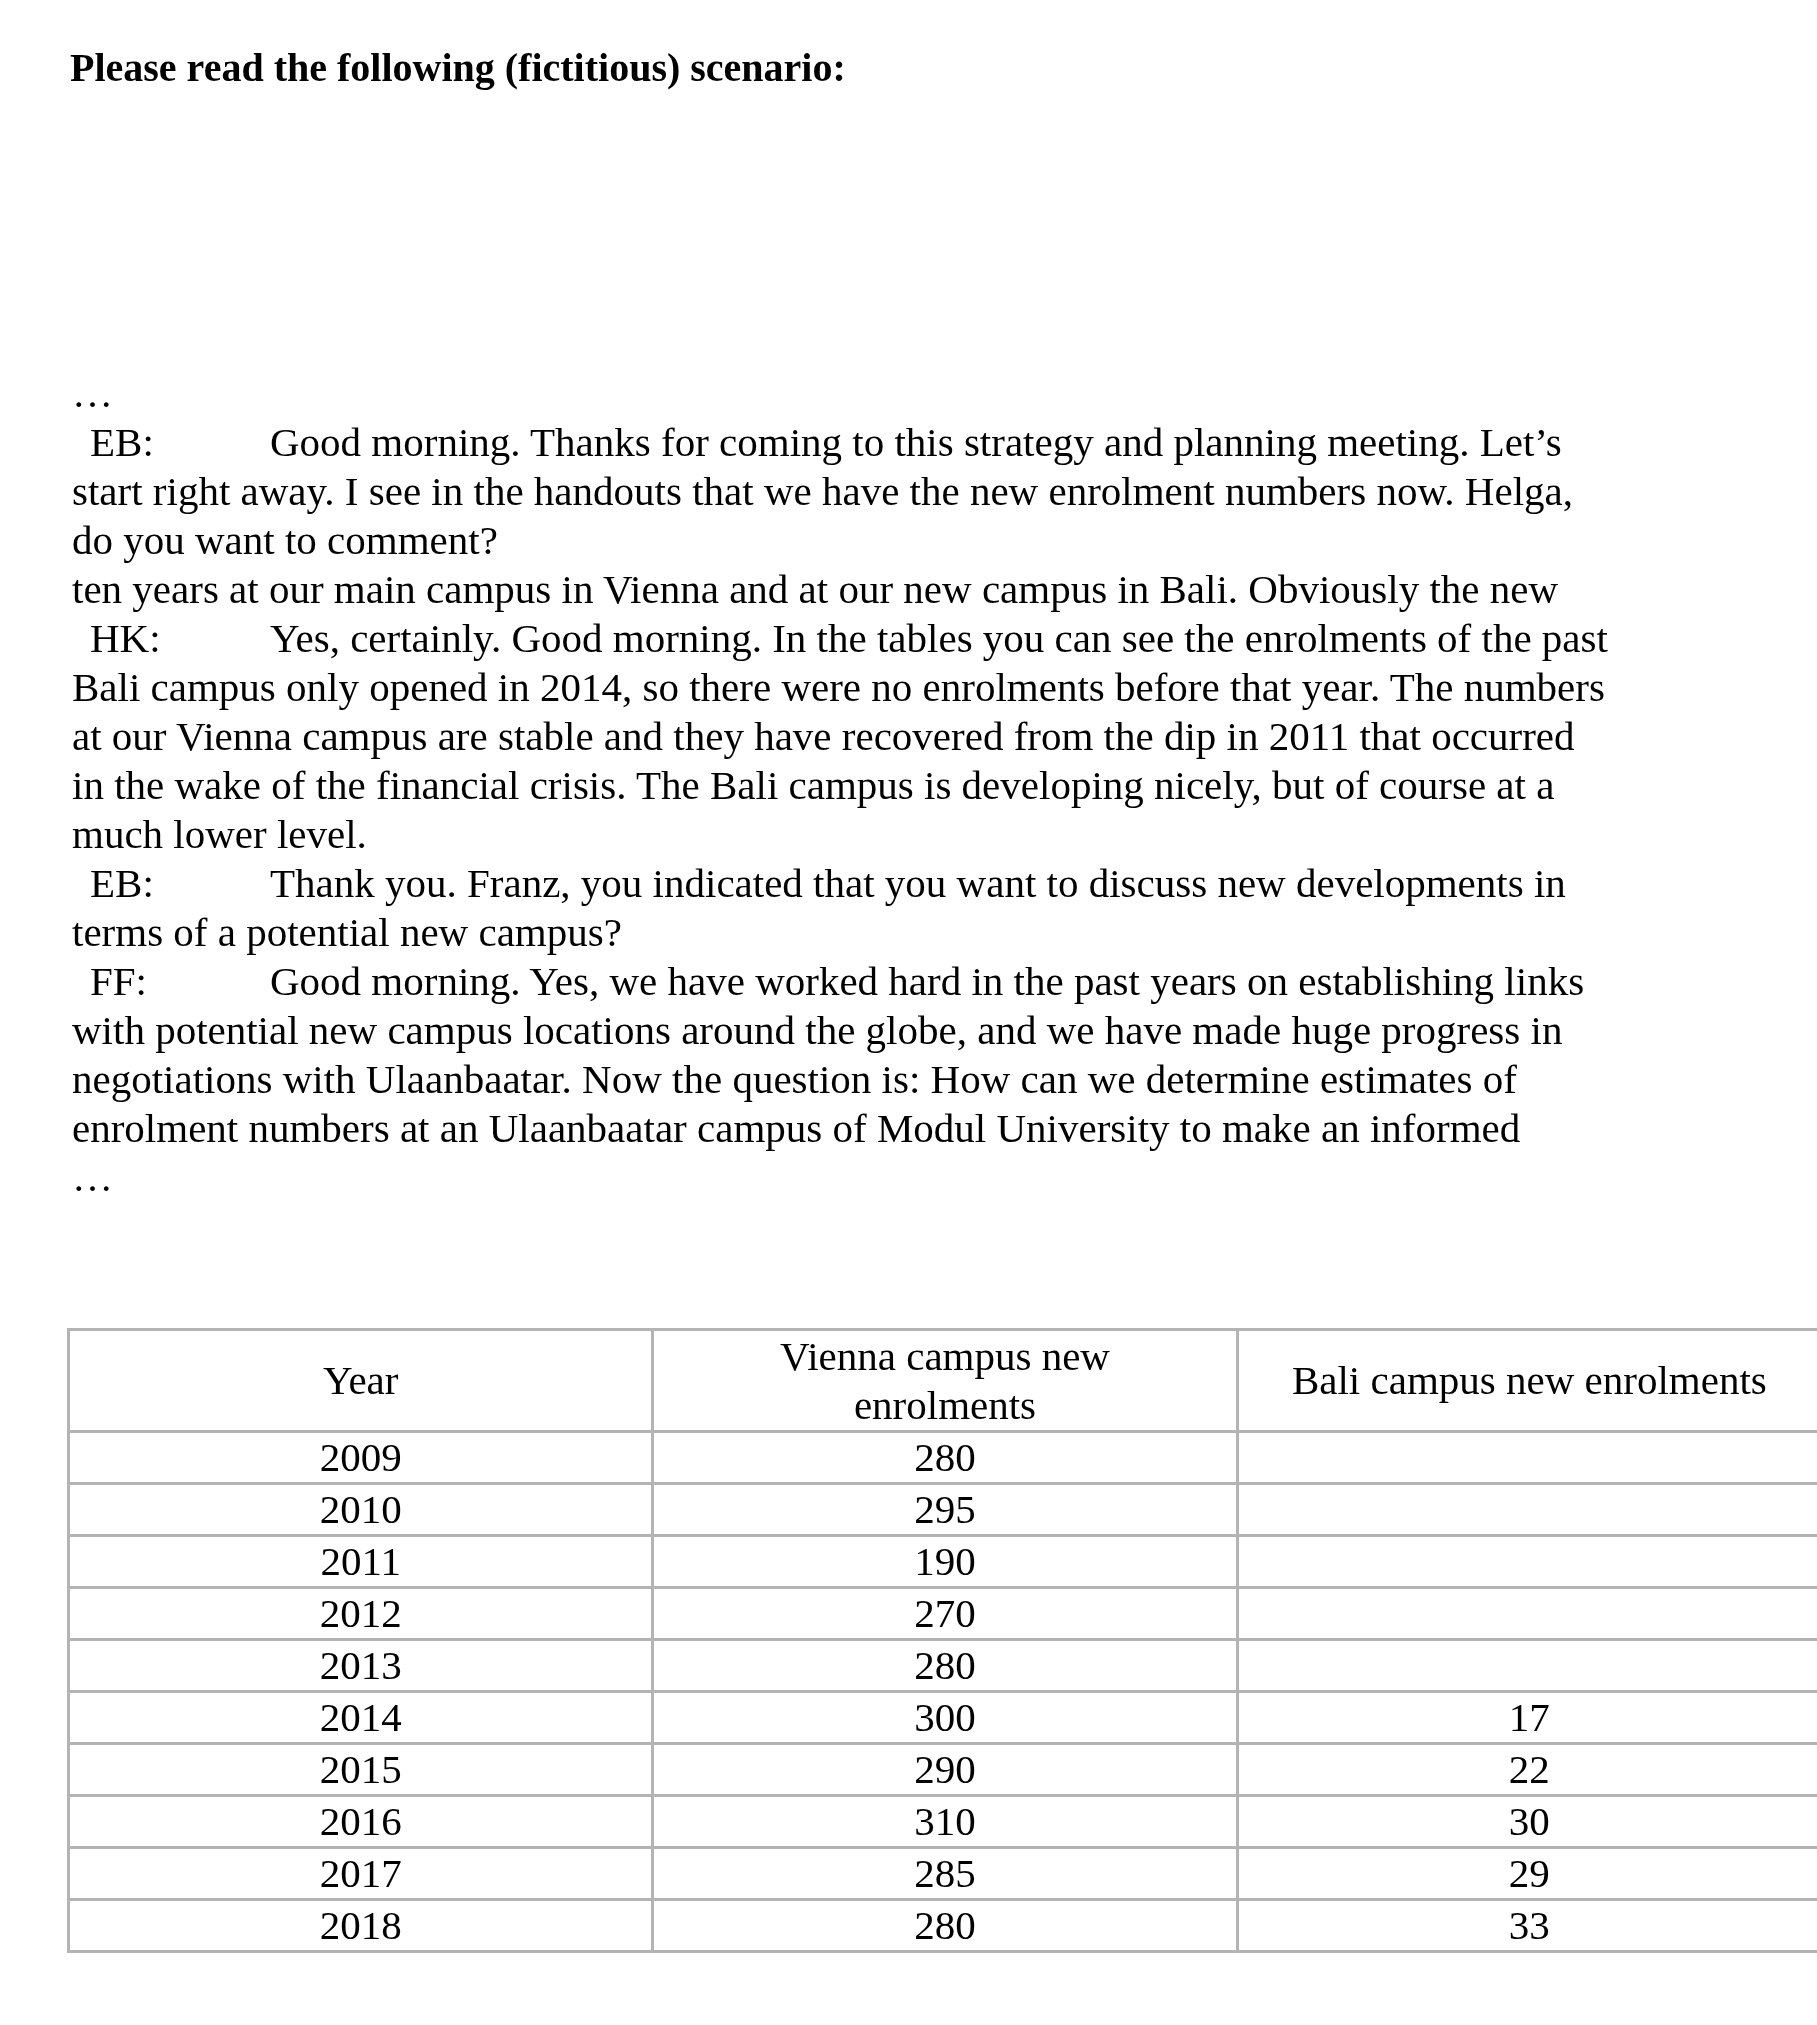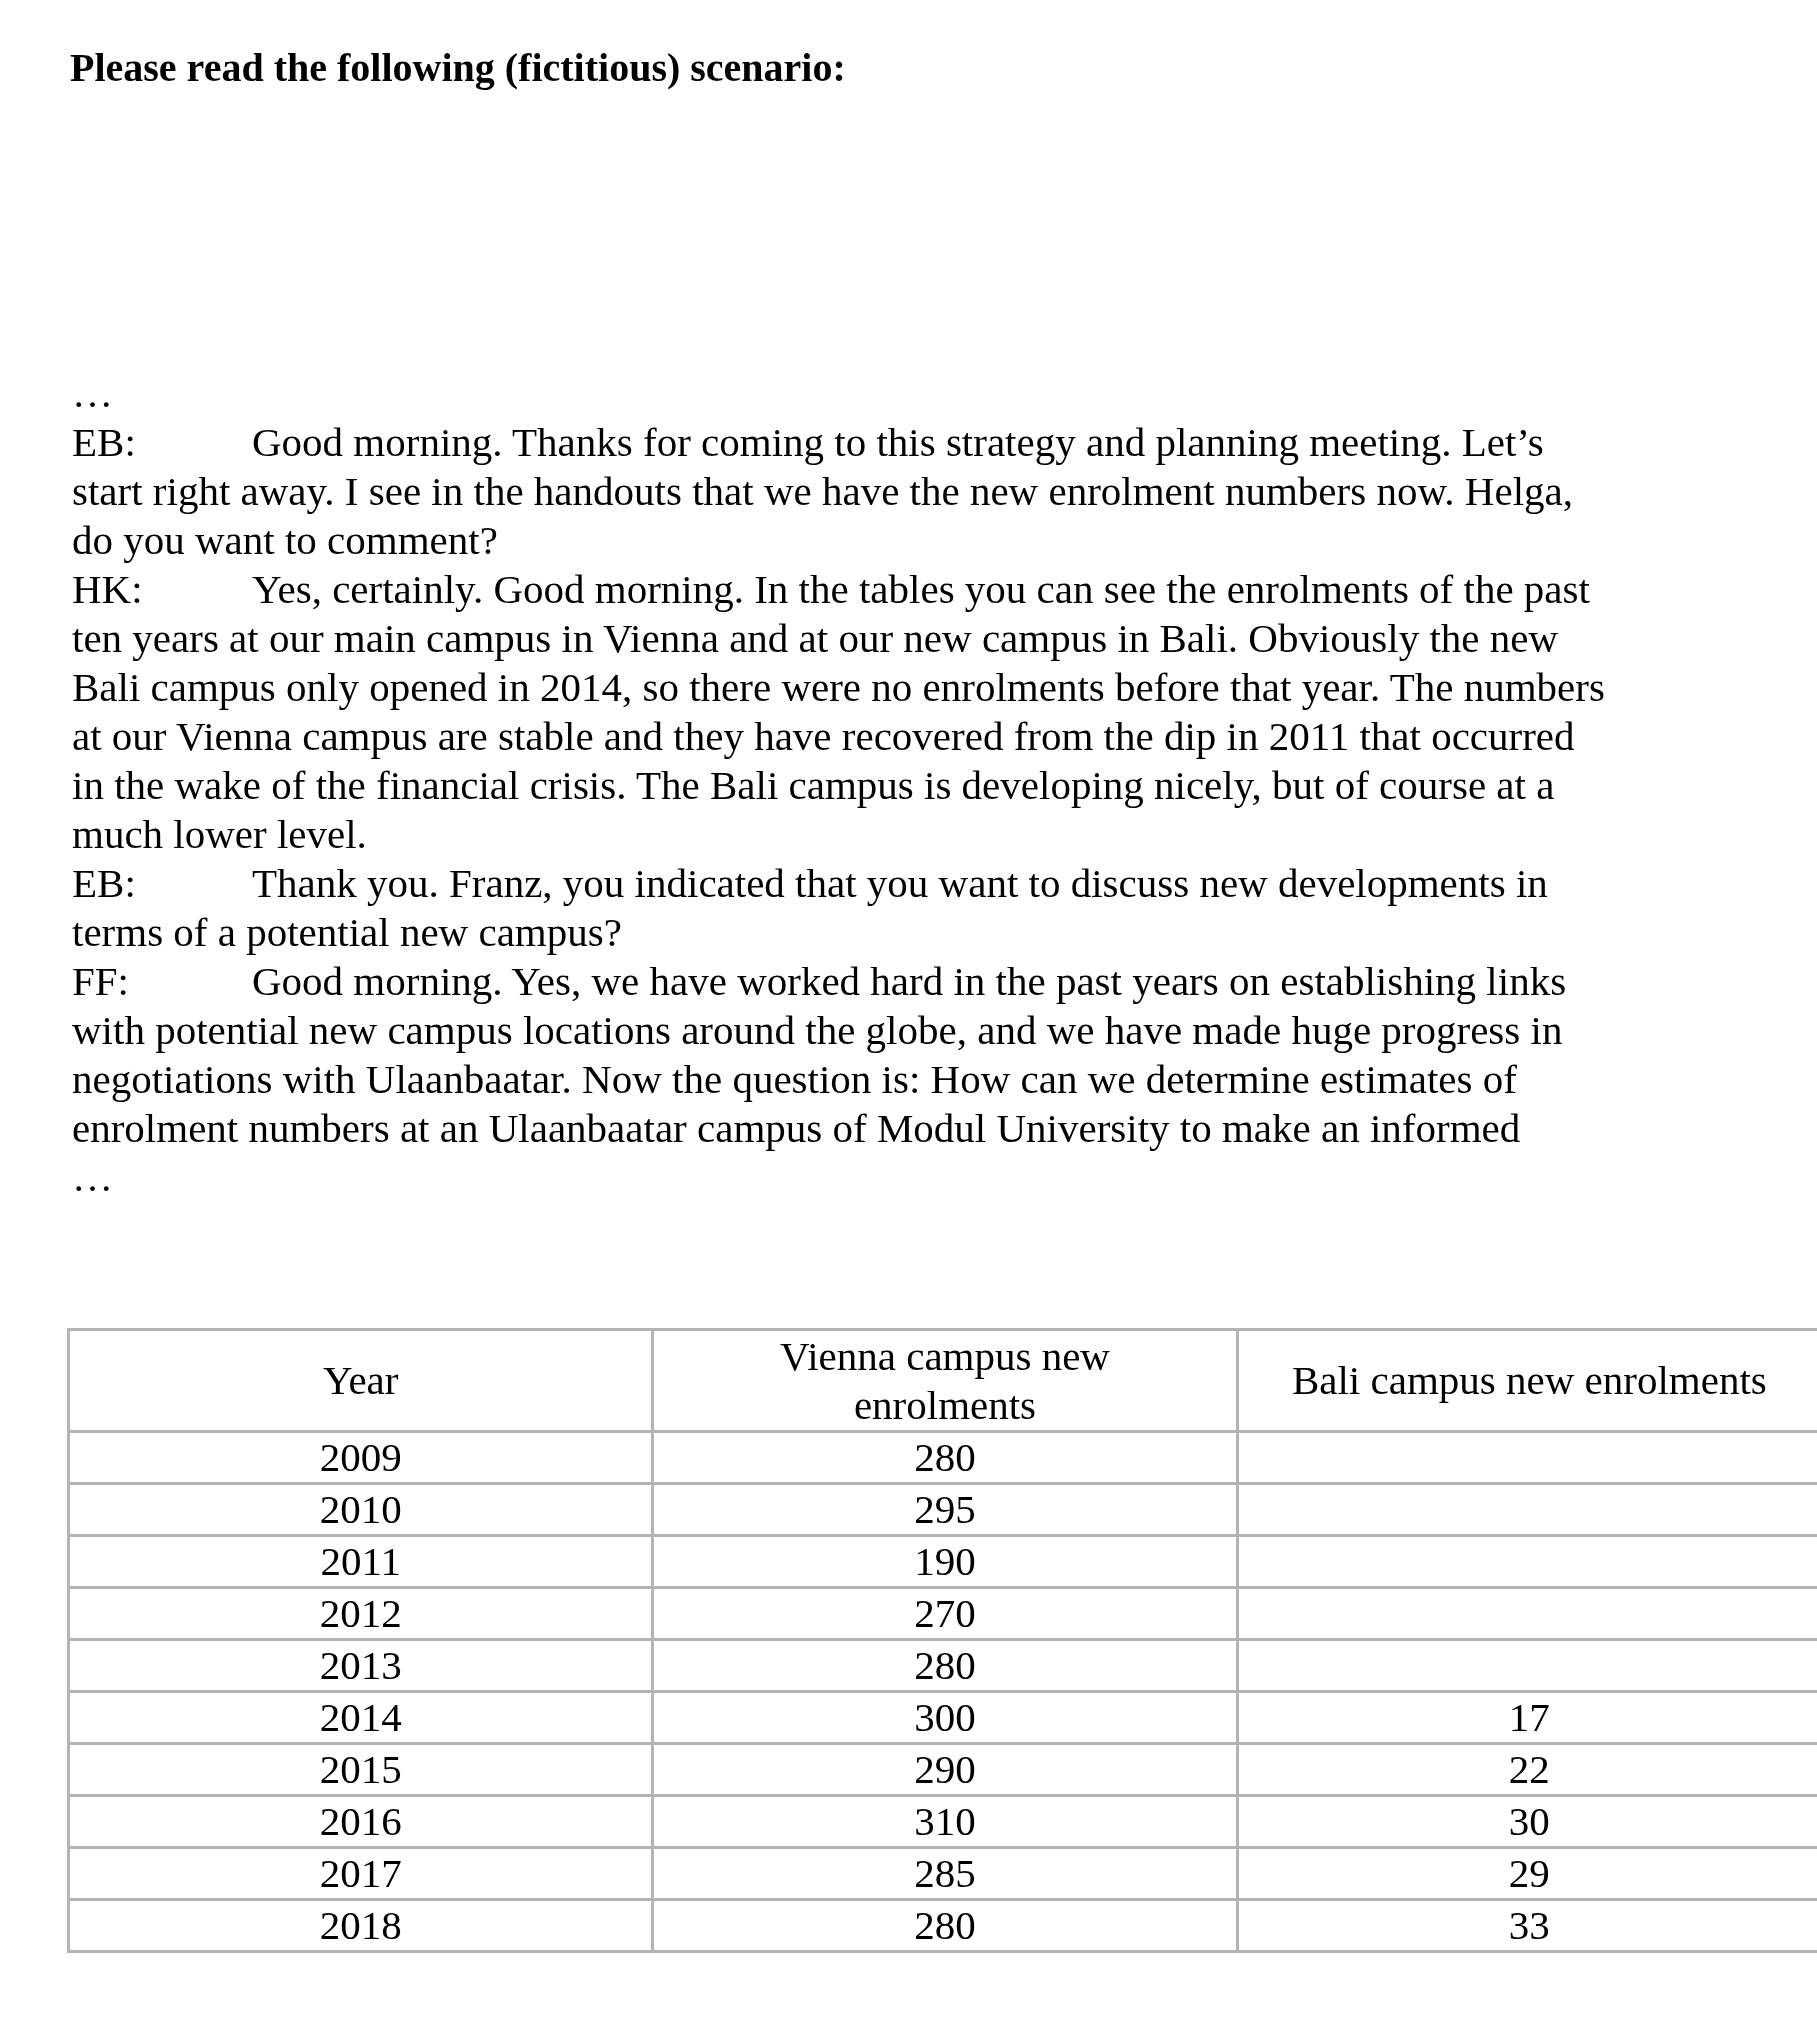--- a/index.html
+++ b/index.html
@@ -35,20 +35,21 @@
       line-height: 49px;
     }
     .line {
       display: block;
       white-space: nowrap;
       height: 49px;
     }
     .speaker {
       display: inline-block;
       width: 180px;
+      margin-left: 18px;
     }
     .ellipsis {
       display: block;
       height: 49px;
     }
     .enrol-table {
       position: absolute;
       left: 67px;
       top: 1328px;
       width: 1756px;
@@ -81,22 +82,22 @@
 <div class="dialogue">
   <span class="ellipsis">…</span>
 
   <div>
     <span class="line"><span class="speaker">EB:</span><span>Good morning. Thanks for coming to this strategy and planning meeting. Let’s</span></span>
     <span class="line">start right away. I see in the handouts that we have the new enrolment numbers now. Helga,</span>
     <span class="line">do you want to comment?</span>
   </div>
 
   <div>
+    <span class="line">ten years at our main campus in Vienna and at our new campus in Bali. Obviously the new</span>
     <span class="line"><span class="speaker">HK:</span><span>Yes, certainly. Good morning. In the tables you can see the enrolments of the past</span></span>
-    <span class="line">ten years at our main campus in Vienna and at our new campus in Bali. Obviously the new</span>
     <span class="line">Bali campus only opened in 2014, so there were no enrolments before that year. The numbers</span>
     <span class="line">at our Vienna campus are stable and they have recovered from the dip in 2011 that occurred</span>
     <span class="line">in the wake of the financial crisis. The Bali campus is developing nicely, but of course at a</span>
     <span class="line">much lower level.</span>
   </div>
 
   <div>
     <span class="line"><span class="speaker">EB:</span><span>Thank you. Franz, you indicated that you want to discuss new developments in</span></span>
     <span class="line">terms of a potential new campus?</span>
   </div>

